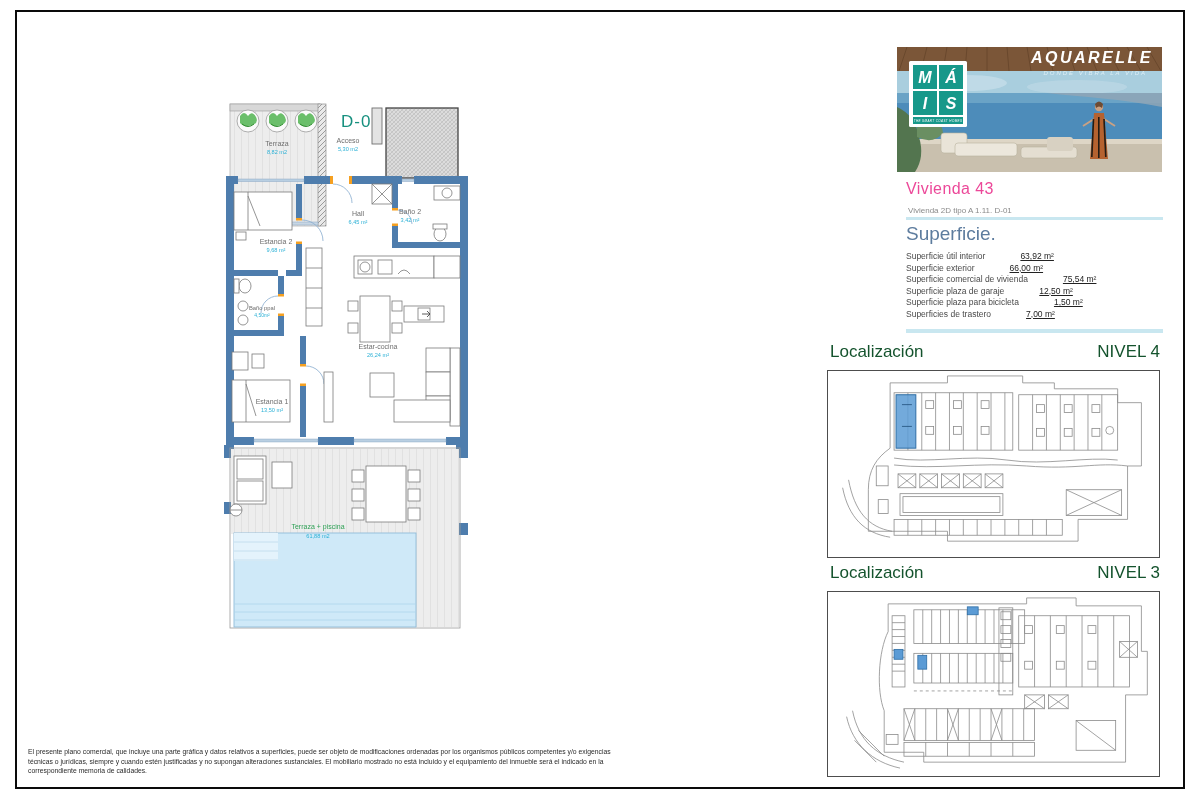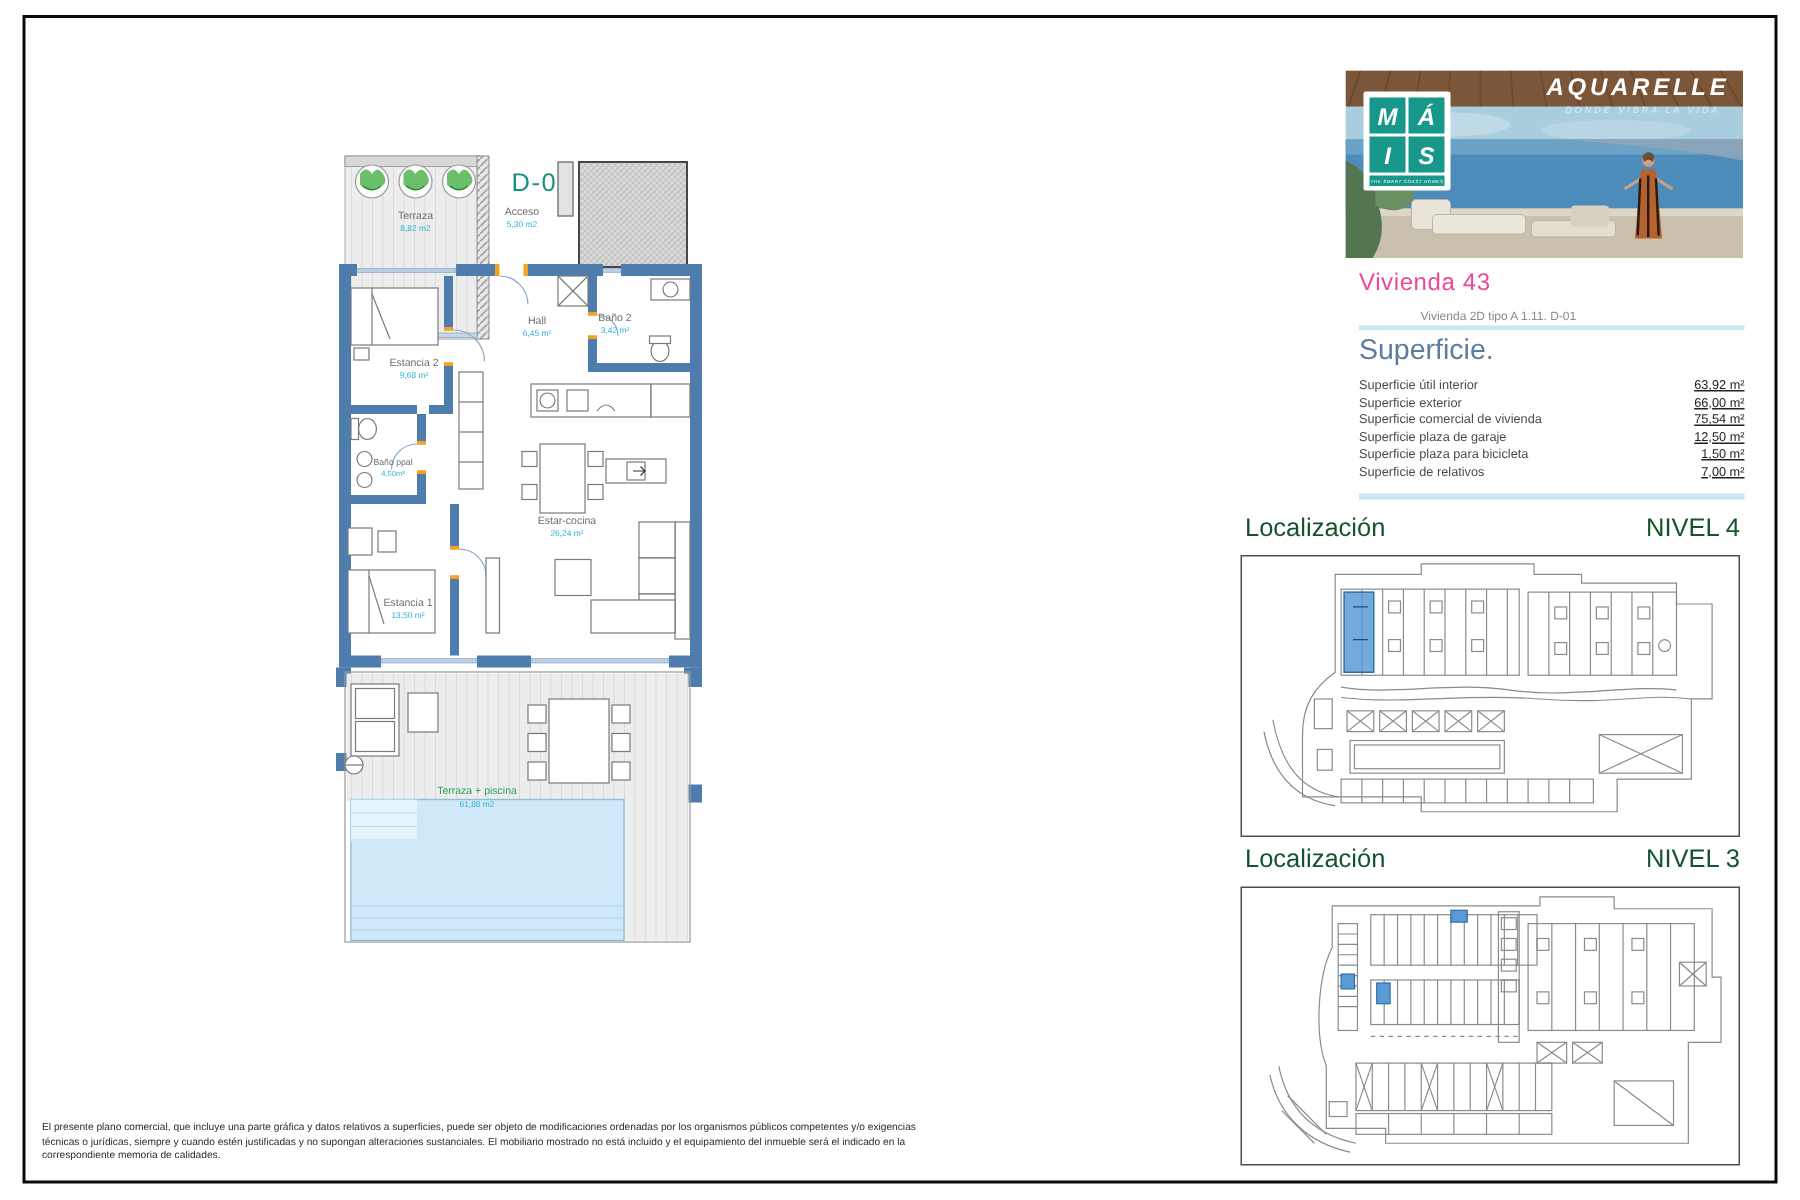--- a/index.html
+++ b/index.html
@@ -6,27 +6,27 @@
   html,body { width:1200px; height:800px; background:#fff; font-family:"Liberation Sans", sans-serif; overflow:hidden; }
   #page { position:relative; width:1200px; height:800px; background:#fff; }
   #frame { position:absolute; left:15px; top:10px; width:1170px; height:779px; border:2px solid #0a0a0a; }
 
   
   #plan { position:absolute; left:220px; top:96px; width:252px; height:540px; }
 
   
   #banner { position:absolute; left:897px; top:47px; width:265px; height:125px;font-style:italic; }
   #unit-title { position:absolute; left:906px; top:180px; font-size:16px; color:#ec4899; letter-spacing:.4px; }
-  #unit-subtitle { position:absolute; left:908px; top:206px; font-size:8px; color:#8a8a8a;margin-left:39px; }
+  #unit-subtitle { position:absolute; left:908px; top:206px; font-size:8px; color:#8a8a8a; }
   .divider { position:absolute; left:906px; width:257px; background:#c9e7f0; }
   #div1 { top:217px; height:3px; }
   #div2 { top:329px; height:4px; }
   #superficies-heading { position:absolute; left:906px; top:223px; font-size:19px; color:#5d7c9e; }
   #sup-rows { position:absolute; left:906px; top:251px; width:257px; }
-  .sup-row { display:flex; justify-content:space-between; font-size:8.5px; line-height:11.5px; color:#4a4a4a; }
+  .sup-row { display:flex; font-size:8.5px; line-height:11.5px; color:#4a4a4a;gap:35px; }
   .sup-row .val { color:#222;text-decoration:underline; }
 
   .loc-header { position:absolute; left:830px; width:330px; display:flex; justify-content:space-between; font-size:17px; color:#14532d; }
   #loc4-header { top:342px; }
   #loc3-header { top:563px; }
   .map-box { position:absolute; left:827px; width:333px; border:1.5px solid #4d4d4d; background:#fff; }
   #map4 { top:370px; height:188px; }
   #map3 { top:591px; height:186px; }
   .map-box svg { display:block; width:100%; height:100%; }
 
@@ -346,21 +346,21 @@
       </div>
     <div class="sup-row">
         <span>Superficie plaza de garaje</span>
         <span class="val">12,50 m²</span>
       </div>
     <div class="sup-row">
         <span>Superficie plaza para bicicleta</span>
         <span class="val">1,50 m²</span>
       </div>
     <div class="sup-row">
-        <span>Superficie de relativos</span>
+        <span>Superficies de trastero</span>
         <span class="val">7,00 m²</span>
       </div>
   </div>
 
   <div id="div2" class="divider"></div>
 
   <div id="loc4-header" class="loc-header">
     <span>Localización</span>
     <span>NIVEL 4</span>
   </div>

